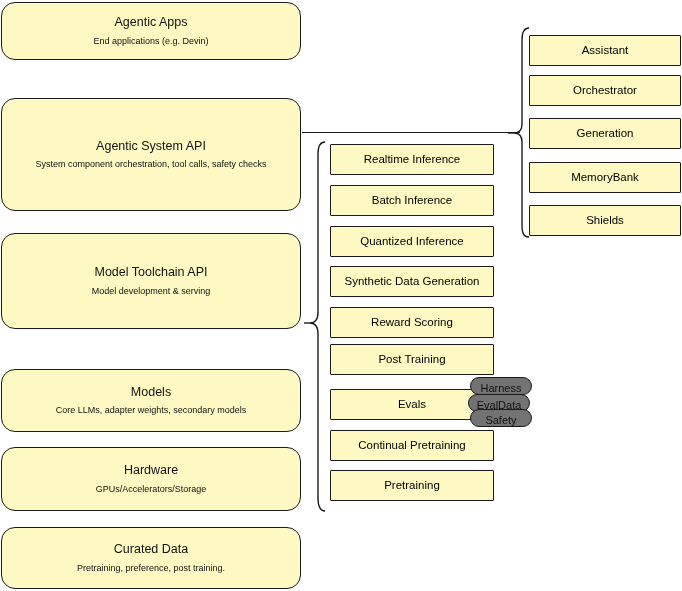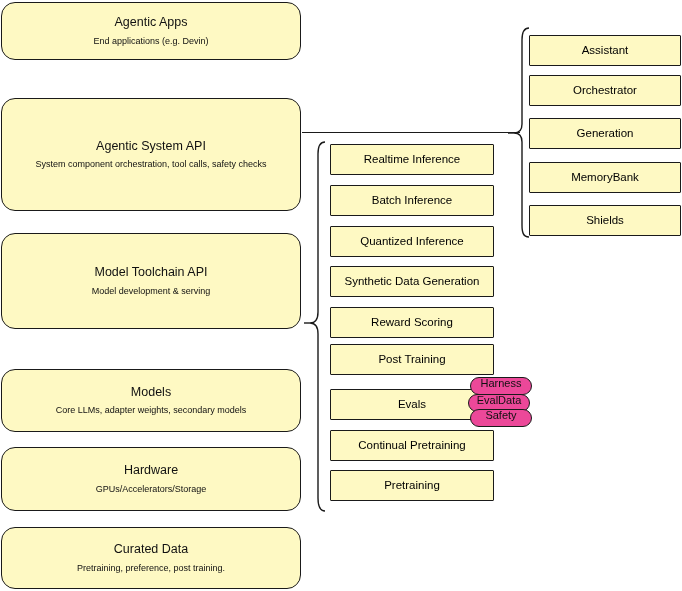--- a/index.html
+++ b/index.html
@@ -64,25 +64,25 @@
   .cap.right {
     left: 529px;
     width: 152px;
   }
 
   
   .pill {
     position: absolute;
     box-sizing: border-box;
     border: 1.4px solid #1a1a1a;
-    background: #ec4899;
+    background: #737373;
     border-radius: 999px;
     height: 18px;
     display: flex;
-    align-items: flex-start;
+    align-items: flex-end;
     justify-content: center;
     font-size: 11px;
     color: #111;
     line-height: 1;
   }
 
   
   .bracket {
     position: absolute;
     pointer-events: none;

